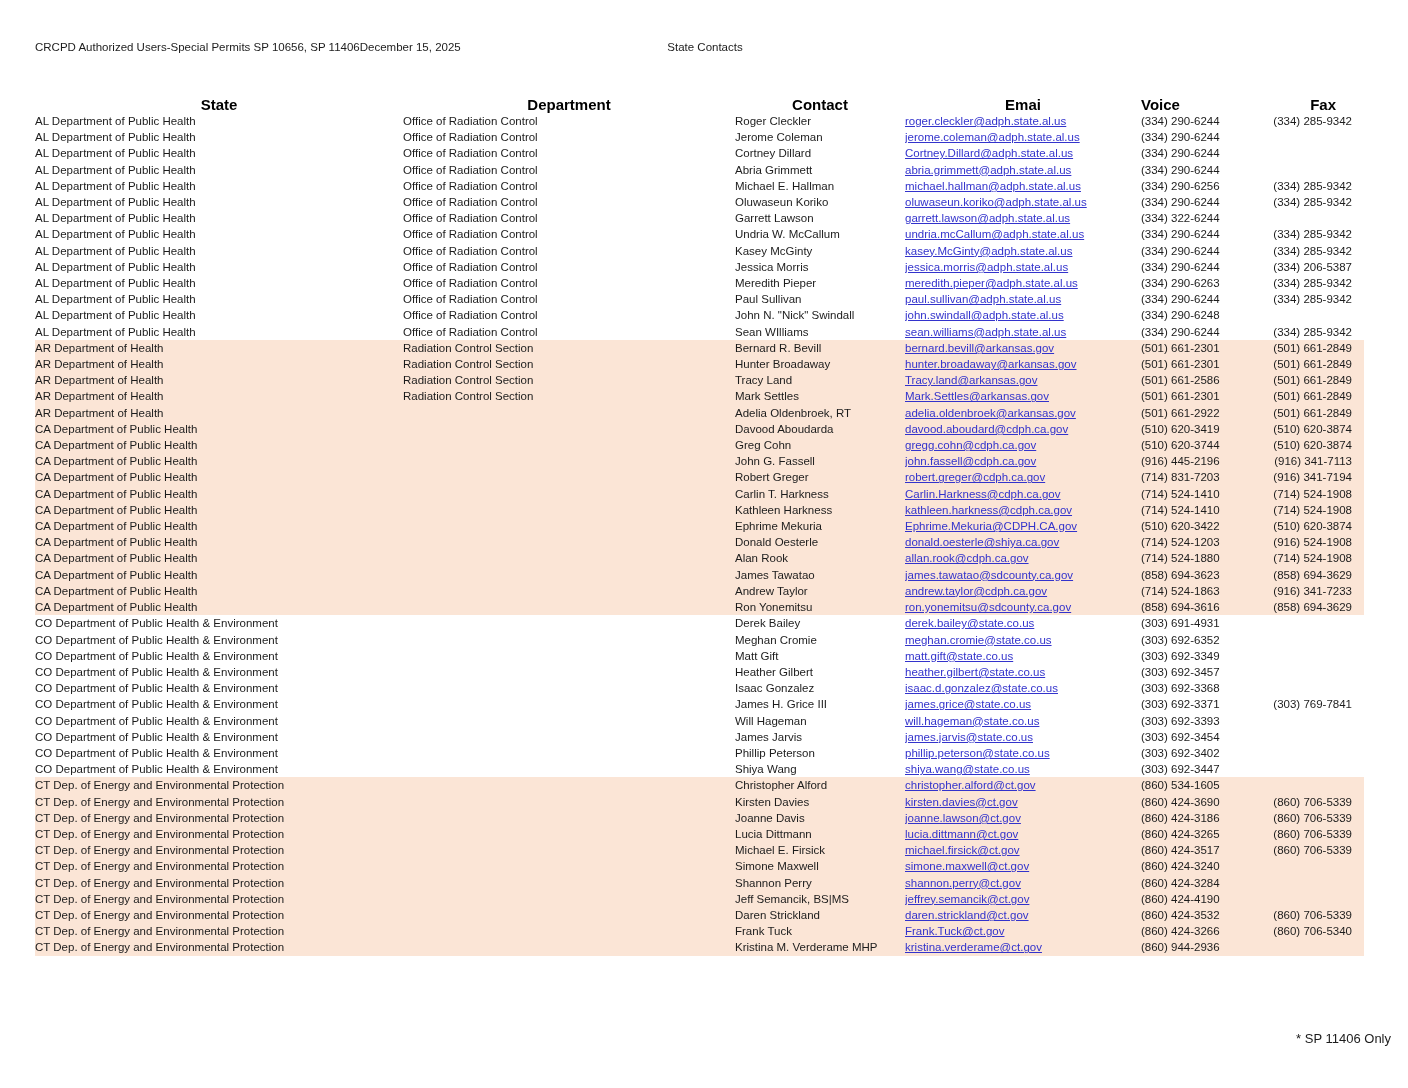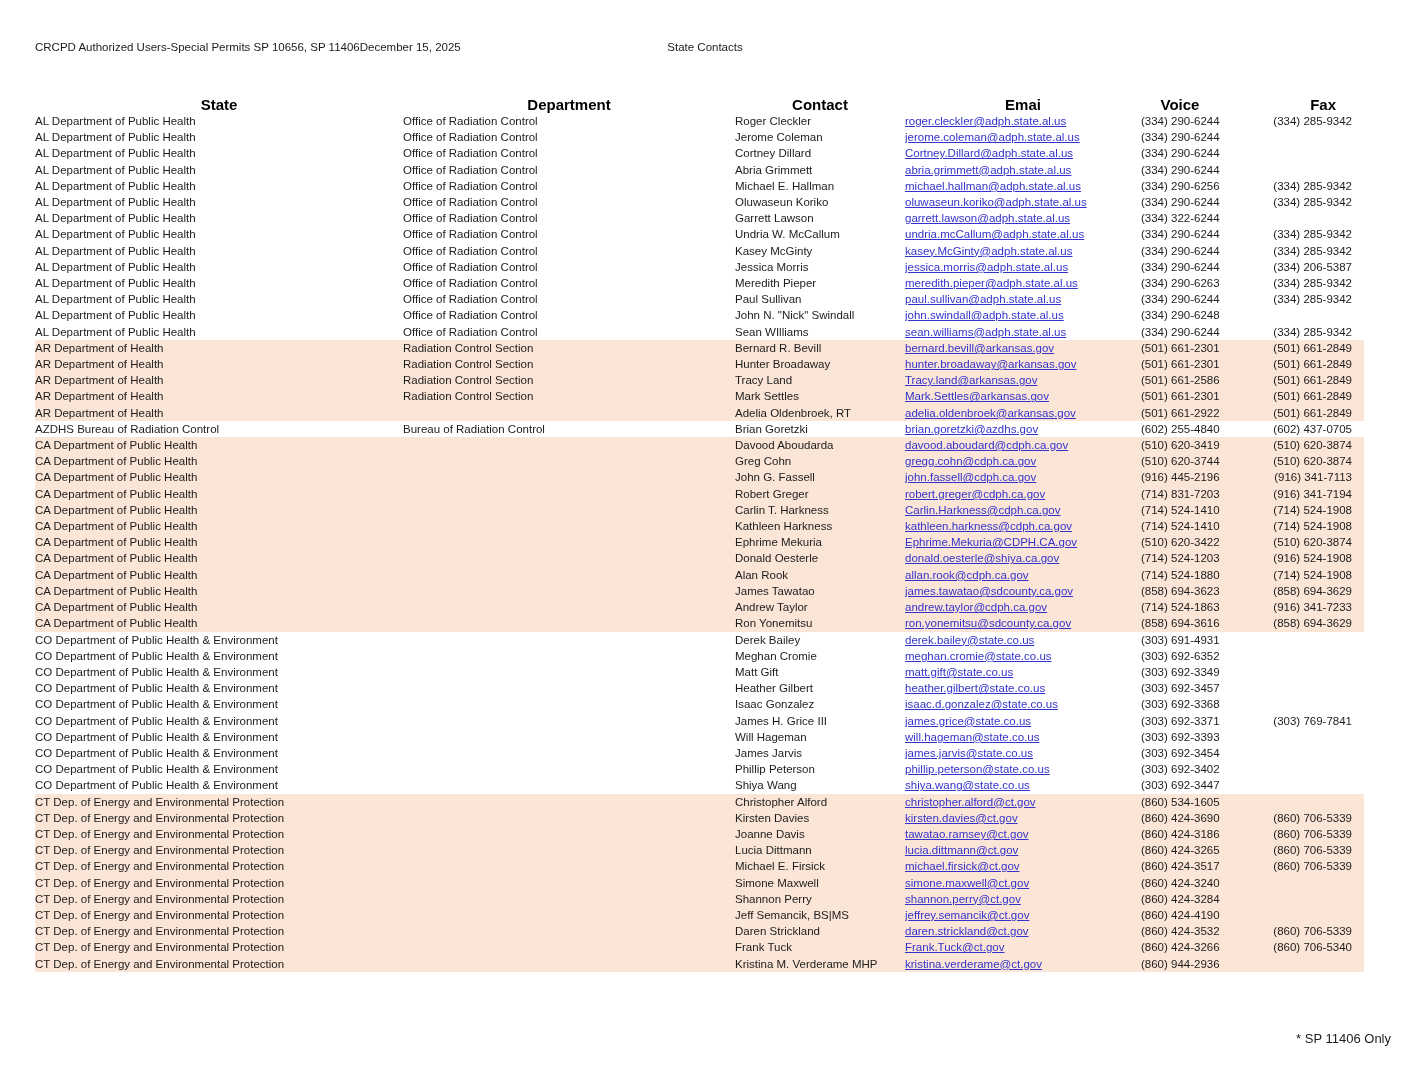--- a/index.html
+++ b/index.html
@@ -24,21 +24,21 @@
   col.c-contact{width:170px;}
   col.c-email{width:236px;}
   col.c-voice{width:82px;}
   col.c-fax{width:141px;}
   th{
     font-size:15px;font-weight:bold;color:#000;
     height:17px;line-height:17px;
     text-align:center;white-space:nowrap;overflow:hidden;
     padding:0;
   }
-  th.r{text-align:center;padding-right:4px;}
+  th.r{text-align:left;padding-right:4px;}
   th.fxh{text-align:right;padding-right:28px;}
   td{
     font-size:11.5px;height:16.2px;line-height:16.2px;
     white-space:nowrap;overflow:hidden;
     padding:0;vertical-align:middle;
   }
   td.r{text-align:right;padding-right:4px;}
   td.fx{text-align:right;padding-right:12px;}
   tr.hl td{background:#fbe5d6;}
   a.email{color:#3333cc;text-decoration:underline;cursor:pointer;}
@@ -222,28 +222,20 @@
     <td class="fx">(501) 661-2849</td>
   </tr>
         <tr class="hl">
     <td>AR Department of Health</td>
     <td></td>
     <td>Adelia Oldenbroek, RT</td>
     <td><a class="email">adelia.oldenbroek@arkansas.gov</a></td>
     <td class="r">(501) 661-2922</td>
     <td class="fx">(501) 661-2849</td>
   </tr>
-        <tr>
-    <td>AZDHS Bureau of Radiation Control</td>
-    <td>Bureau of Radiation Control</td>
-    <td>Brian Goretzki</td>
-    <td><a class="email">brian.goretzki@azdhs.gov</a></td>
-    <td class="r">(602) 255-4840</td>
-    <td class="fx">(602) 437-0705</td>
-  </tr>
         <tr class="hl">
     <td>CA Department of Public Health</td>
     <td></td>
     <td>Davood Aboudarda</td>
     <td><a class="email">davood.aboudard@cdph.ca.gov</a></td>
     <td class="r">(510) 620-3419</td>
     <td class="fx">(510) 620-3874</td>
   </tr>
         <tr class="hl">
     <td>CA Department of Public Health</td>
@@ -426,21 +418,21 @@
     <td></td>
     <td>Kirsten Davies</td>
     <td><a class="email">kirsten.davies@ct.gov</a></td>
     <td class="r">(860) 424-3690</td>
     <td class="fx">(860) 706-5339</td>
   </tr>
         <tr class="hl">
     <td>CT Dep. of Energy and Environmental Protection</td>
     <td></td>
     <td>Joanne Davis</td>
-    <td><a class="email">tawatao.ramsey@ct.gov</a></td>
+    <td><a class="email">joanne.lawson@ct.gov</a></td>
     <td class="r">(860) 424-3186</td>
     <td class="fx">(860) 706-5339</td>
   </tr>
         <tr class="hl">
     <td>CT Dep. of Energy and Environmental Protection</td>
     <td></td>
     <td>Lucia Dittmann</td>
     <td><a class="email">lucia.dittmann@ct.gov</a></td>
     <td class="r">(860) 424-3265</td>
     <td class="fx">(860) 706-5339</td>

